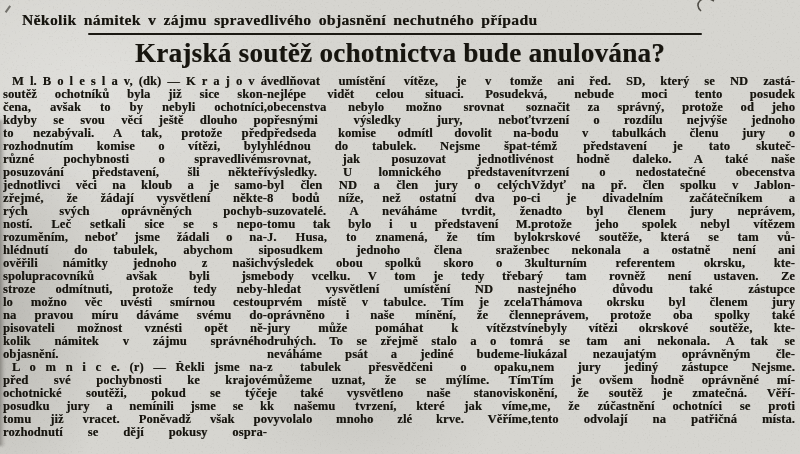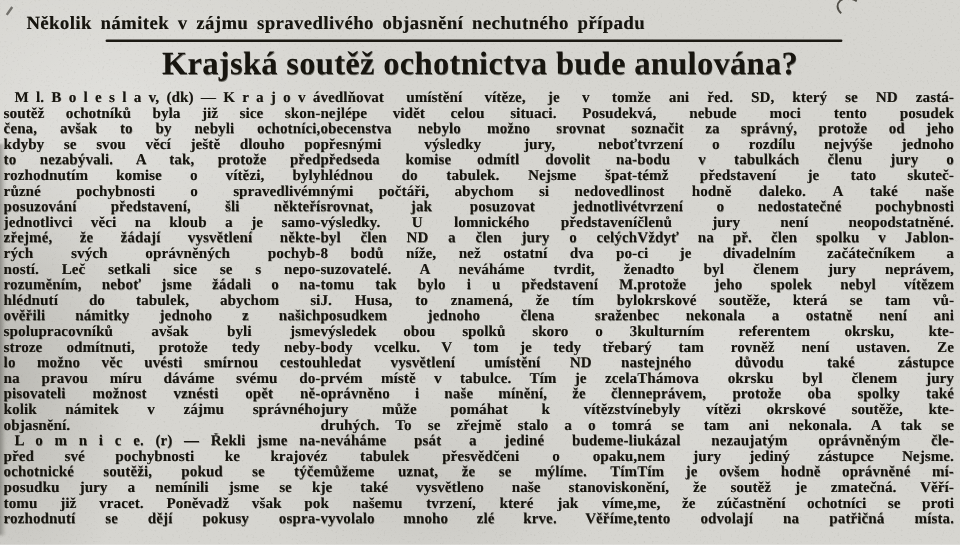--- a/index.html
+++ b/index.html
@@ -97,21 +97,20 @@
         <div class="line">tomu již vracet. Poněvadž však po</div>
         <div class="line">rozhodnutí se dějí pokusy ospra-</div>
       </div>
     <div class="col">
         <div class="line">vedlňovat umístění vítěze, je v tom</div>
         <div class="line">nejlépe vidět celou situaci. Posudek</div>
         <div class="line">obecenstva nebylo možno srovnat s</div>
         <div class="line">přesnými výsledky jury, neboť</div>
         <div class="line">předseda komise odmítl dovolit na-</div>
         <div class="line">hlédnou do tabulek. Nejsme špat-</div>
-        <div class="line">nými počtáři, abychom si nedovedli</div>
         <div class="line">srovnat, jak posuzovat jednotlivé</div>
         <div class="line">výsledky. U lomnického představení</div>
         <div class="line">byl člen ND a člen jury o celých</div>
         <div class="line">8 bodů níže, než ostatní dva po-</div>
         <div class="line">suzovatelé. A neváháme tvrdit, že</div>
         <div class="line">tomu tak bylo i u představení M.</div>
         <div class="line">J. Husa, to znamená, že tím byl</div>
         <div class="line">posudkem jednoho člena sražen</div>
         <div class="line">výsledek obou spolků skoro o 3</div>
         <div class="line">body vcelku. V tom je tedy třeba</div>
@@ -128,22 +127,21 @@
         <div class="line">vyvolalo mnoho zlé krve. Věříme,</div>
       </div>
     <div class="col">
         <div class="line">že ani řed. SD, který se ND zastá-</div>
         <div class="line">vá, nebude moci tento posudek</div>
         <div class="line">označit za správný, protože od jeho</div>
         <div class="line">tvrzení o rozdílu nejvýše jednoho</div>
         <div class="line">bodu v tabulkách členu jury o</div>
         <div class="line">témž představení je tato skuteč-</div>
         <div class="line">nost hodně daleko. A také naše</div>
-        <div class="line">tvrzení o nedostatečné pochybnosti</div>
-        <div class="line">členů jury není neopodstatněné.</div>
+        <div class="line">tvrzení o nedostatečné obecenstva</div>
         <div class="line">Vždyť na př. člen spolku v Jablon-</div>
         <div class="line">ci je divadelním začátečníkem a</div>
         <div class="line">nadto byl členem jury neprávem,</div>
         <div class="line">protože jeho spolek nebyl vítězem</div>
         <div class="line">okrskové soutěže, která se tam vů-</div>
         <div class="line">bec nekonala a ostatně není ani</div>
         <div class="line">kulturním referentem okrsku, kte-</div>
         <div class="line">rý tam rovněž není ustaven. Ze</div>
         <div class="line">stejného důvodu také zástupce</div>
         <div class="line">Thámova okrsku byl členem jury</div>

